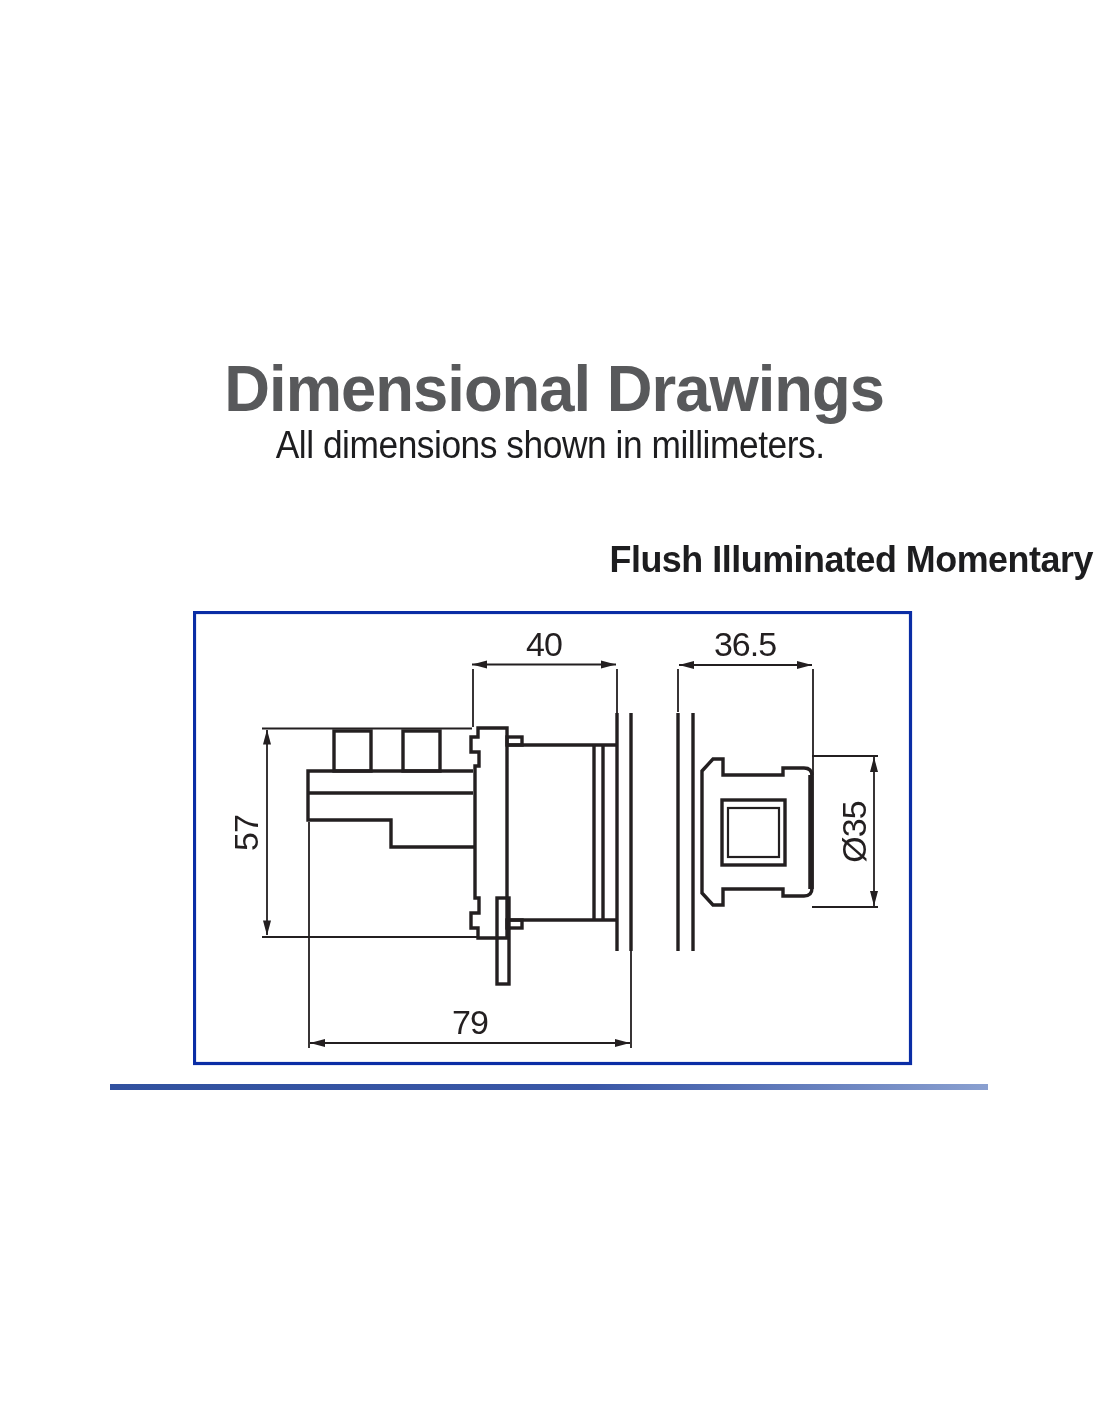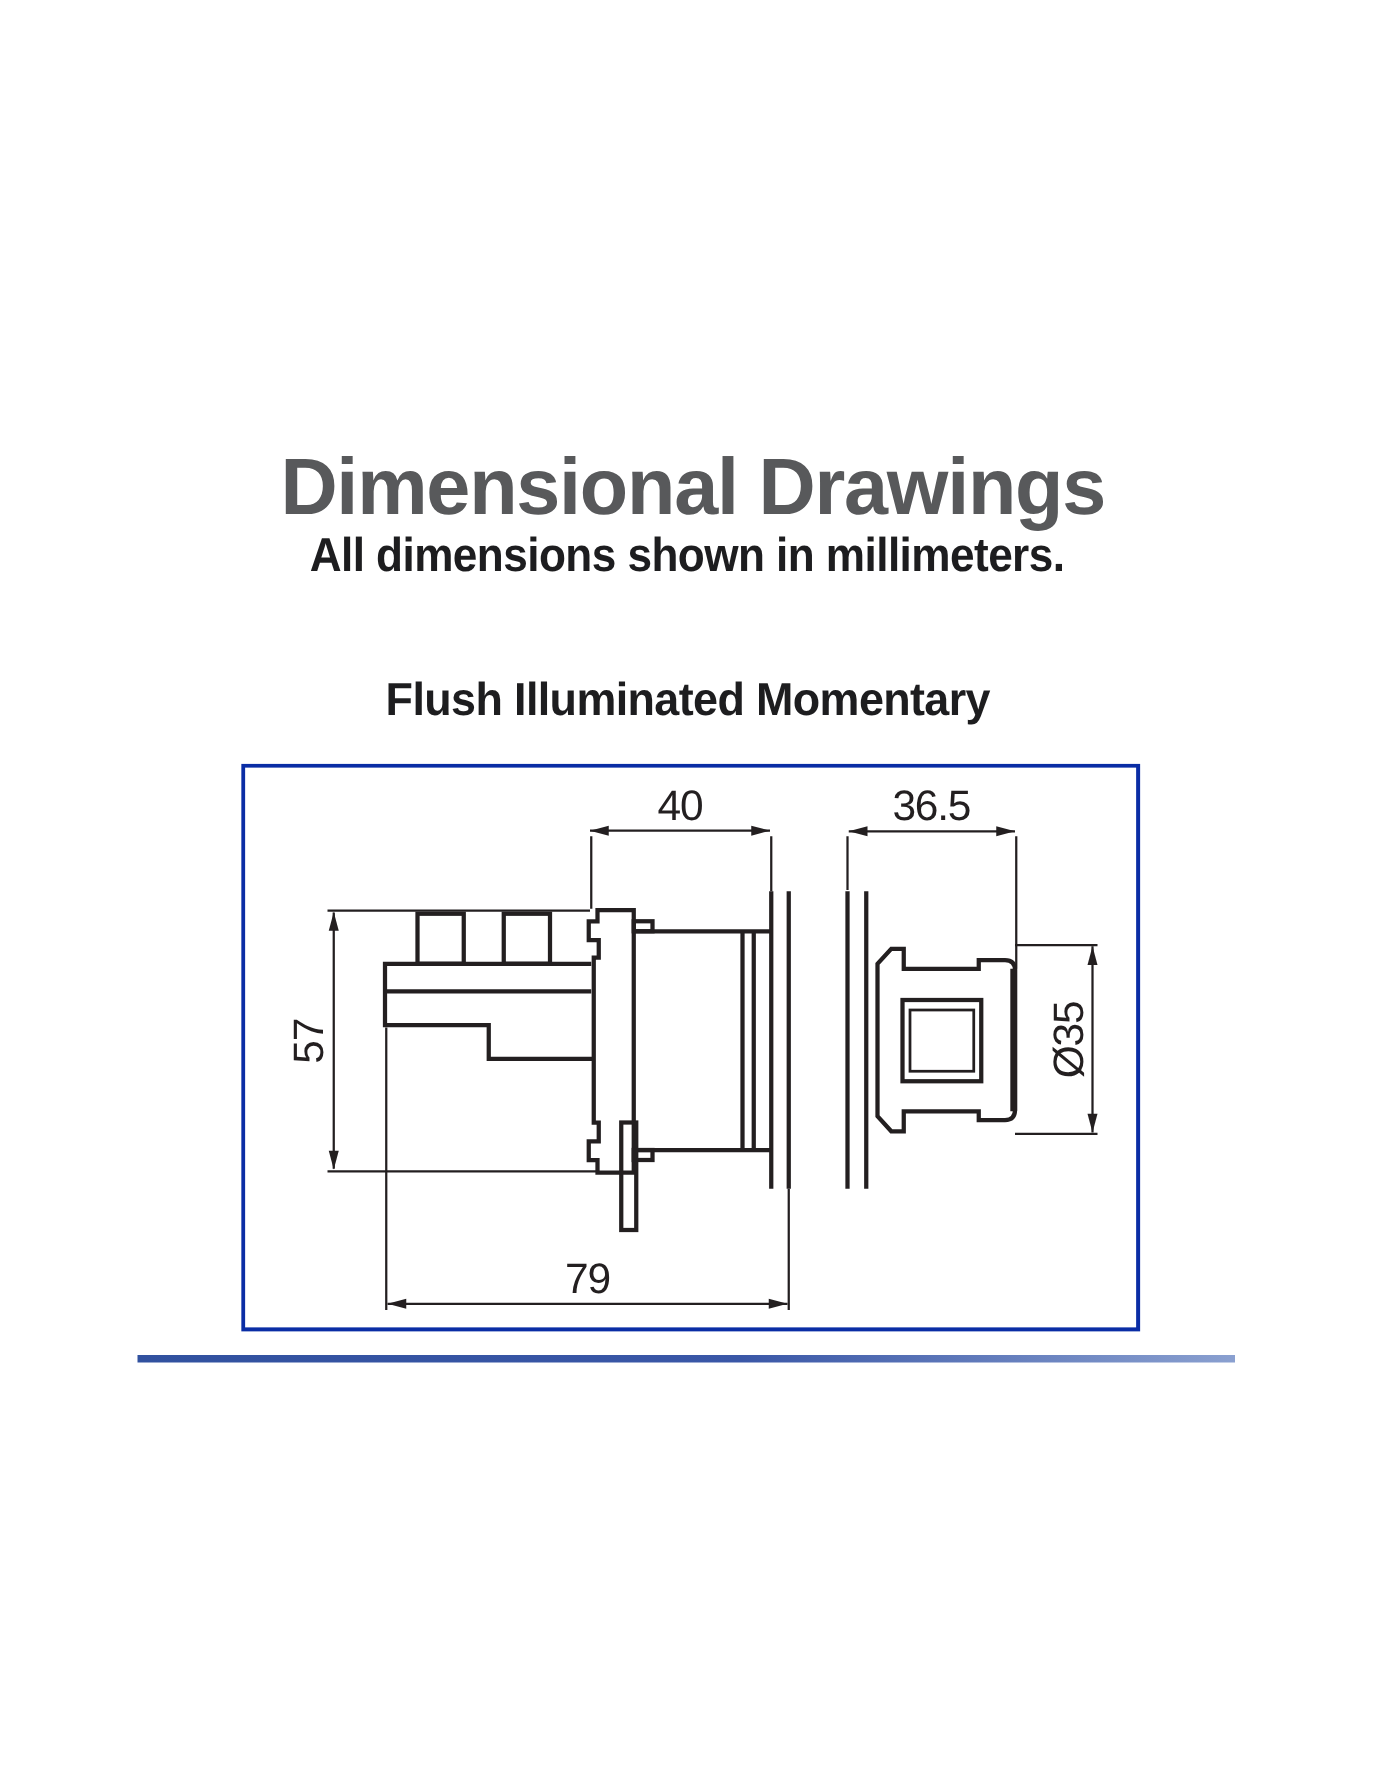--- a/index.html
+++ b/index.html
@@ -13,26 +13,26 @@
   .page-title{
     position:absolute;left:4px;top:352px;width:1100px;
     margin:0;text-align:center;
     font-size:64px;font-weight:bold;letter-spacing:-1px;
     color:#58595b;
   }
   .page-title span{display:inline-block;transform:scaleX(0.99);transform-origin:50% 50%;}
   .subtitle{
     position:absolute;left:0;top:425px;width:1100px;
     text-align:center;color:#1d1d1f;
-    font-size:38px;font-weight:700;line-height:41px;letter-spacing:-0.5px;
+    font-size:38px;font-weight:400;line-height:41px;letter-spacing:-0.5px;
   }
   .subtitle div span{display:inline-block;transform:scaleX(0.93);transform-origin:50% 50%;}
   .section-heading{
     position:absolute;left:0;top:539px;width:1100px;margin:0;
-    text-align:center;color:#1d1d1f;
+    text-align:right;color:#1d1d1f;
     font-size:37px;font-weight:600;letter-spacing:-0.5px;
   }
   .section-heading span{display:inline-block;transform:scaleX(0.97);transform-origin:50% 50%;}
   .drawing-svg{
     position:absolute;left:193px;top:611px;
   }
   .outline{stroke:#231f20;stroke-width:3.4;fill:none;stroke-linejoin:miter;stroke-linecap:butt;}
   .outline-thick{stroke:#231f20;stroke-width:5.5;fill:none;}
   .thin{stroke:#231f20;stroke-width:1.8;fill:none;stroke-linecap:butt;}
   .inner-thin{stroke:#231f20;stroke-width:2.2;fill:none;}

